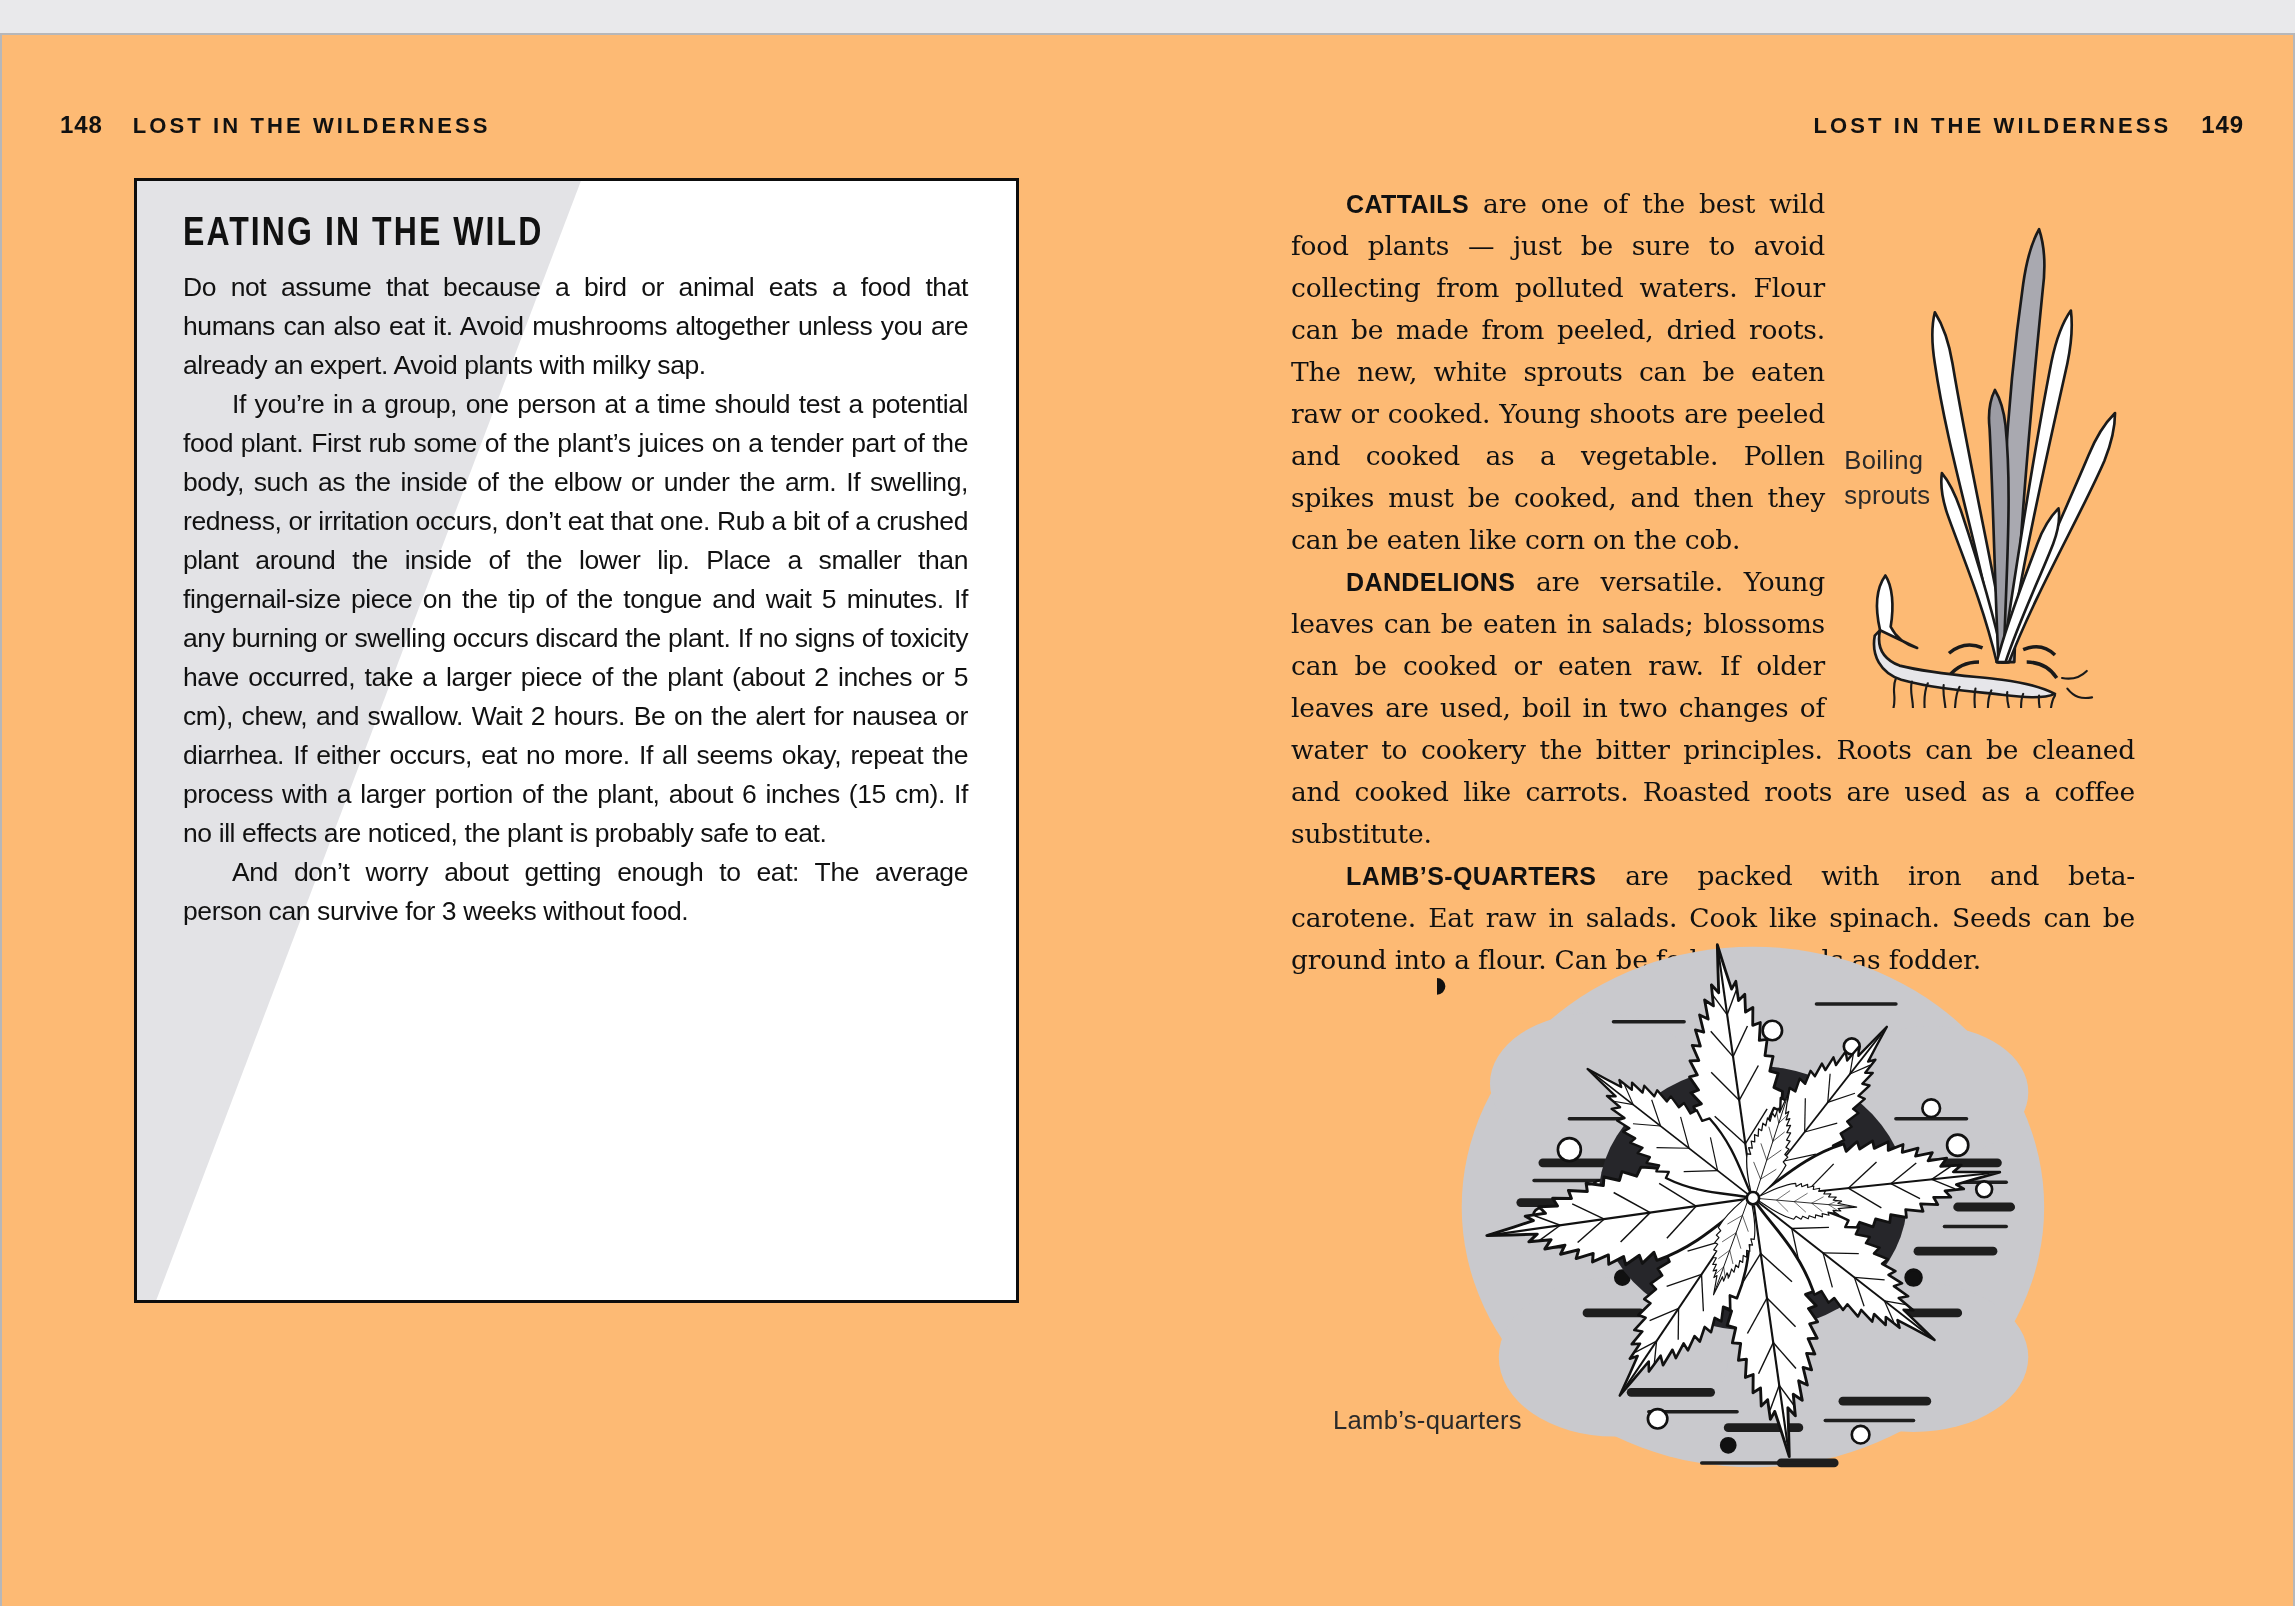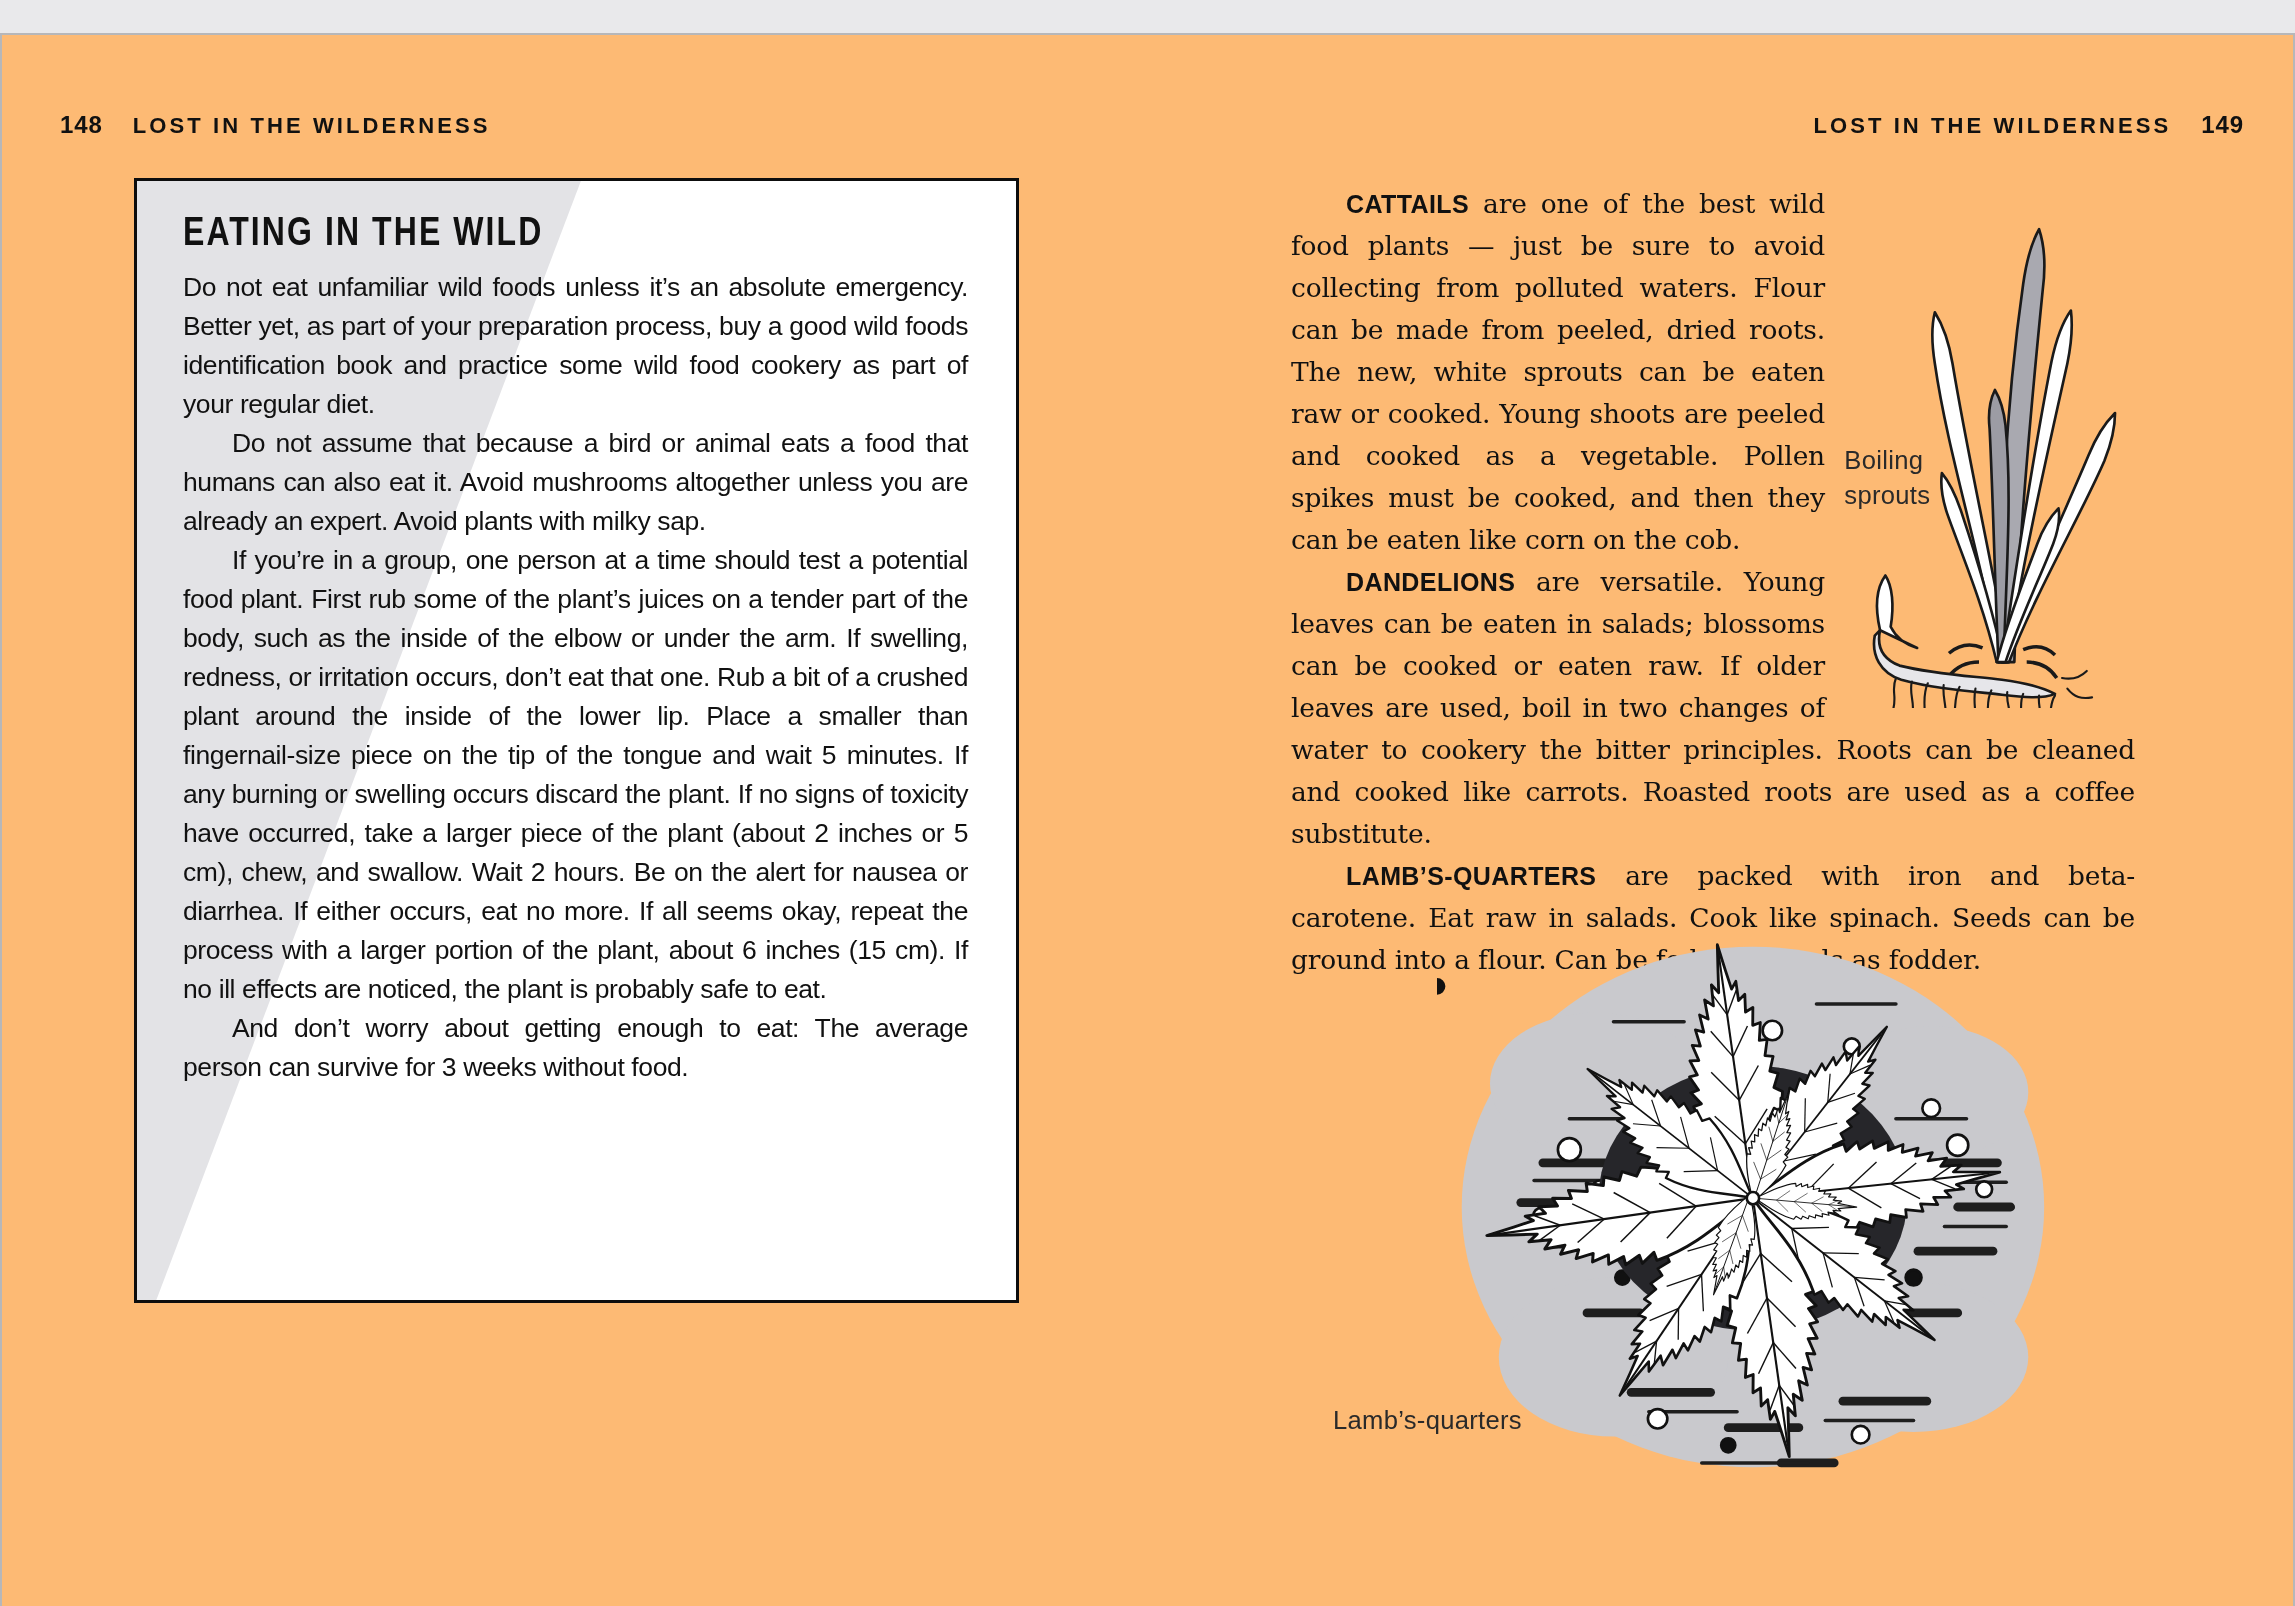--- a/index.html
+++ b/index.html
@@ -105,21 +105,20 @@
     <span>LOST IN THE WILDERNESS</span>
   </div>
   <div class="running-head right">
     <span>LOST IN THE WILDERNESS</span>
     <span class="folio">149</span>
   </div>
 
   <div class="feature-box">
     <div class="box-title">EATING IN THE WILD</div>
     <div class="box-body">
-      <p>Do not eat unfamiliar wild foods unless it’s an absolute emergency. Better yet, as part of your preparation process, buy a good wild foods identification book and practice some wild food cookery as part of your regular diet.</p>
       <p>Do not assume that because a bird or animal eats a food that humans can also eat it. Avoid mushrooms altogether unless you are already an expert. Avoid plants with milky sap.</p>
       <p>If you’re in a group, one person at a time should test a potential food plant. First rub some of the plant’s juices on a tender part of the body, such as the inside of the elbow or under the arm. If swelling, redness, or irritation occurs, don’t eat that one. Rub a bit of a crushed plant around the inside of the lower lip. Place a smaller than fingernail-size piece on the tip of the tongue and wait 5 minutes. If any burning or swelling occurs discard the plant. If no signs of toxicity have occurred, take a larger piece of the plant (about 2 inches or 5 cm), chew, and swallow. Wait 2 hours. Be on the alert for nausea or diarrhea. If either occurs, eat no more. If all seems okay, repeat the process with a larger portion of the plant, about 6 inches (15 cm). If no ill effects are noticed, the plant is probably safe to eat.</p>
       <p>And don’t worry about getting enough to eat: The average person can survive for 3 weeks without food.</p>
     </div>
   </div>
 
   <div class="right-column">
 
     <div class="cattail-figure">
       <svg width="296" height="530" viewBox="0 0 335 600">

